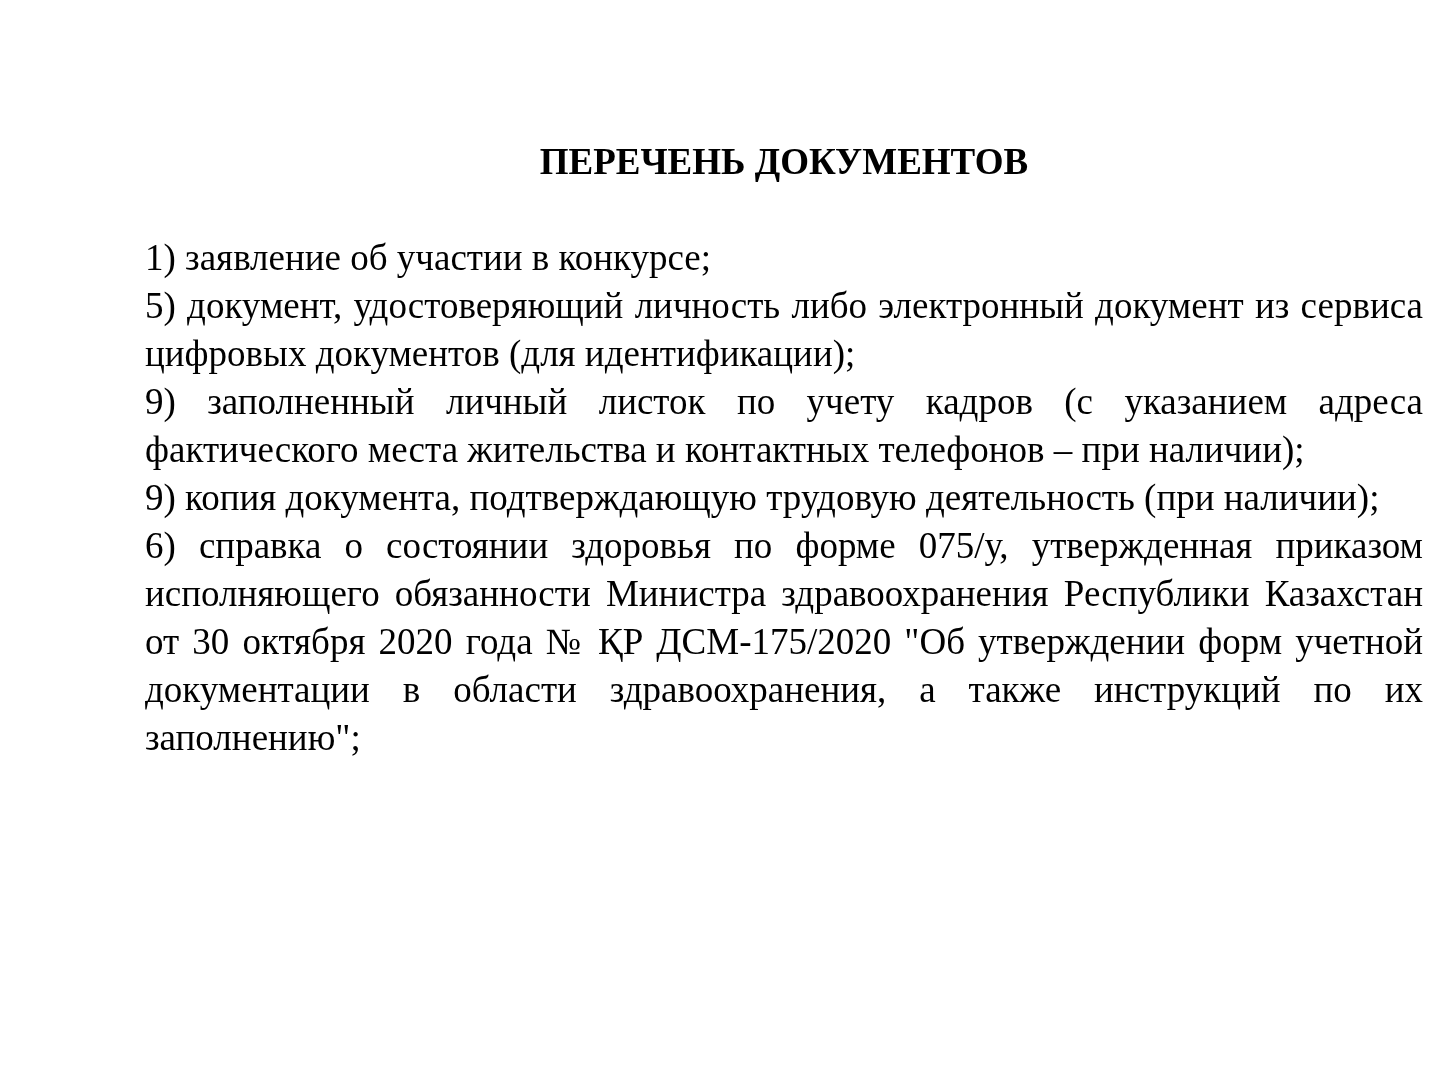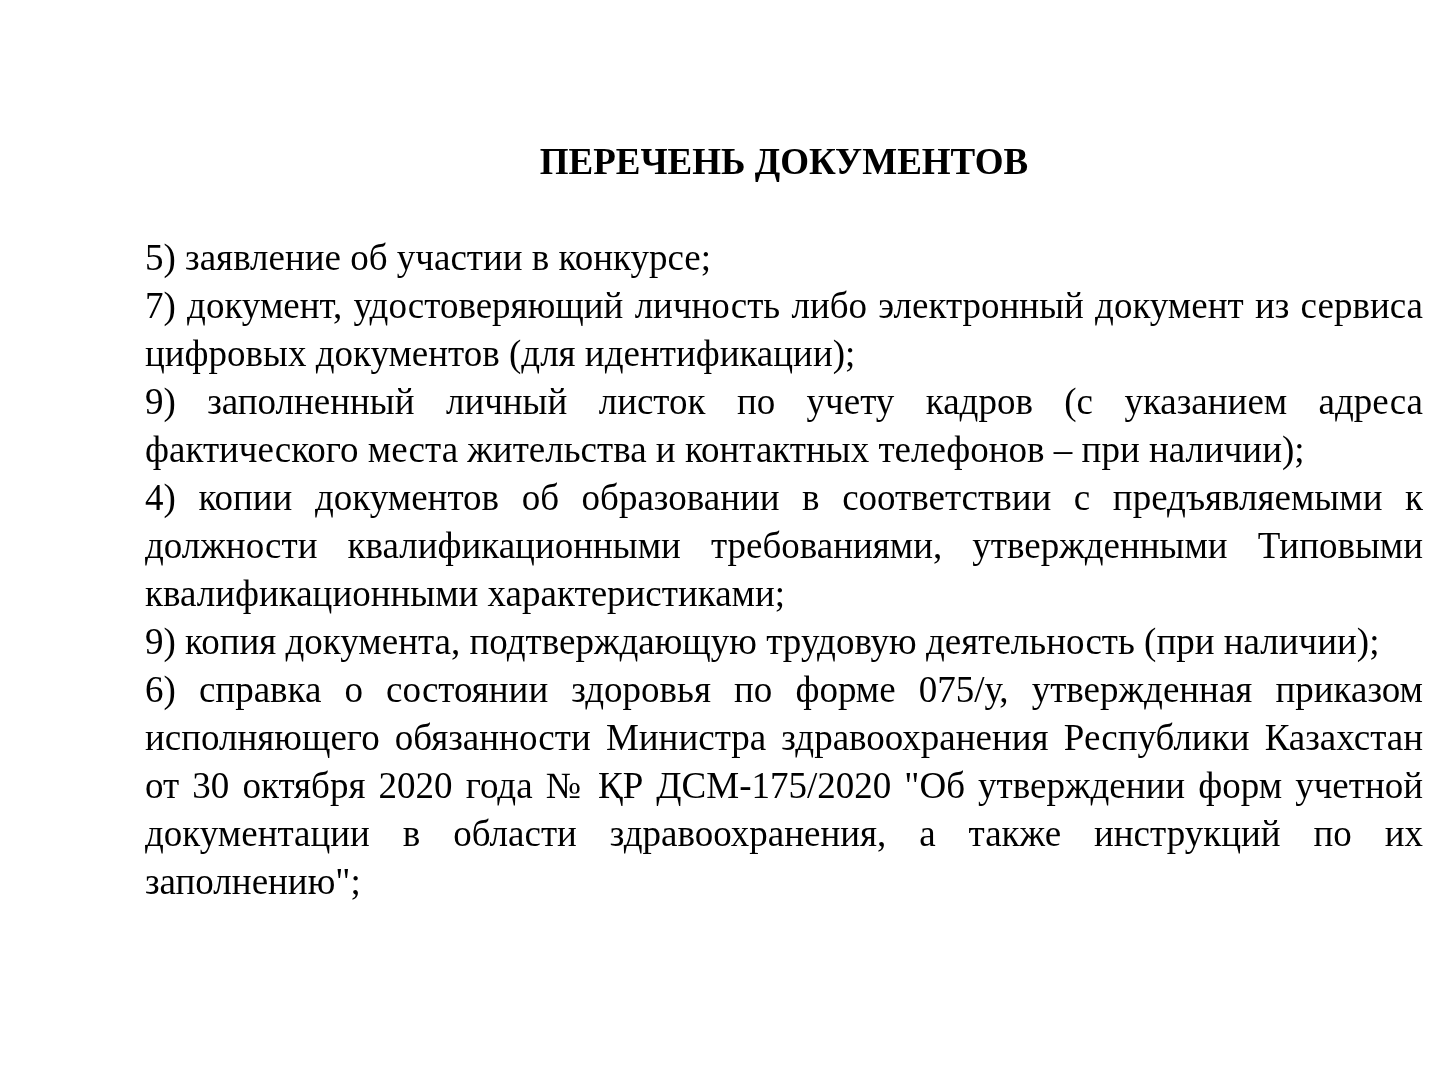--- a/index.html
+++ b/index.html
@@ -41,20 +41,19 @@
     text-justify: inter-word;
     word-spacing: normal;
   }
 </style>
 </head>
 <body>
 
 <div class="page">
   <div class="content">
     <h1 class="doc-title">ПЕРЕЧЕНЬ ДОКУМЕНТОВ</h1>
-    <p class="doc-item">5) заявление об участии в конкурсе;</p>
-    <p class="doc-item">7) документ, удостоверяющий личность либо электронный документ из сервиса цифровых документов (для идентификации);</p>
+    <p class="doc-item">1) заявление об участии в конкурсе;</p>
+    <p class="doc-item">5) документ, удостоверяющий личность либо электронный документ из сервиса цифровых документов (для идентификации);</p>
     <p class="doc-item">9) заполненный личный листок по учету кадров (с указанием адреса фактического места жительства и контактных телефонов – при наличии);</p>
-    <p class="doc-item">4) копии документов об образовании в соответствии с предъявляемыми к должности квалификационными требованиями, утвержденными Типовыми квалификационными характеристиками;</p>
     <p class="doc-item">9) копия документа, подтверждающую трудовую деятельность (при наличии);</p>
     <p class="doc-item">6) справка о состоянии здоровья по форме 075/у, утвержденная приказом исполняющего обязанности Министра здравоохранения Республики Казахстан от 30 октября 2020 года № ҚР ДСМ-175/2020 "Об утверждении форм учетной документации в области здравоохранения, а также инструкций по их заполнению";</p>
   </div>
 </div>
 
 </body></html>

